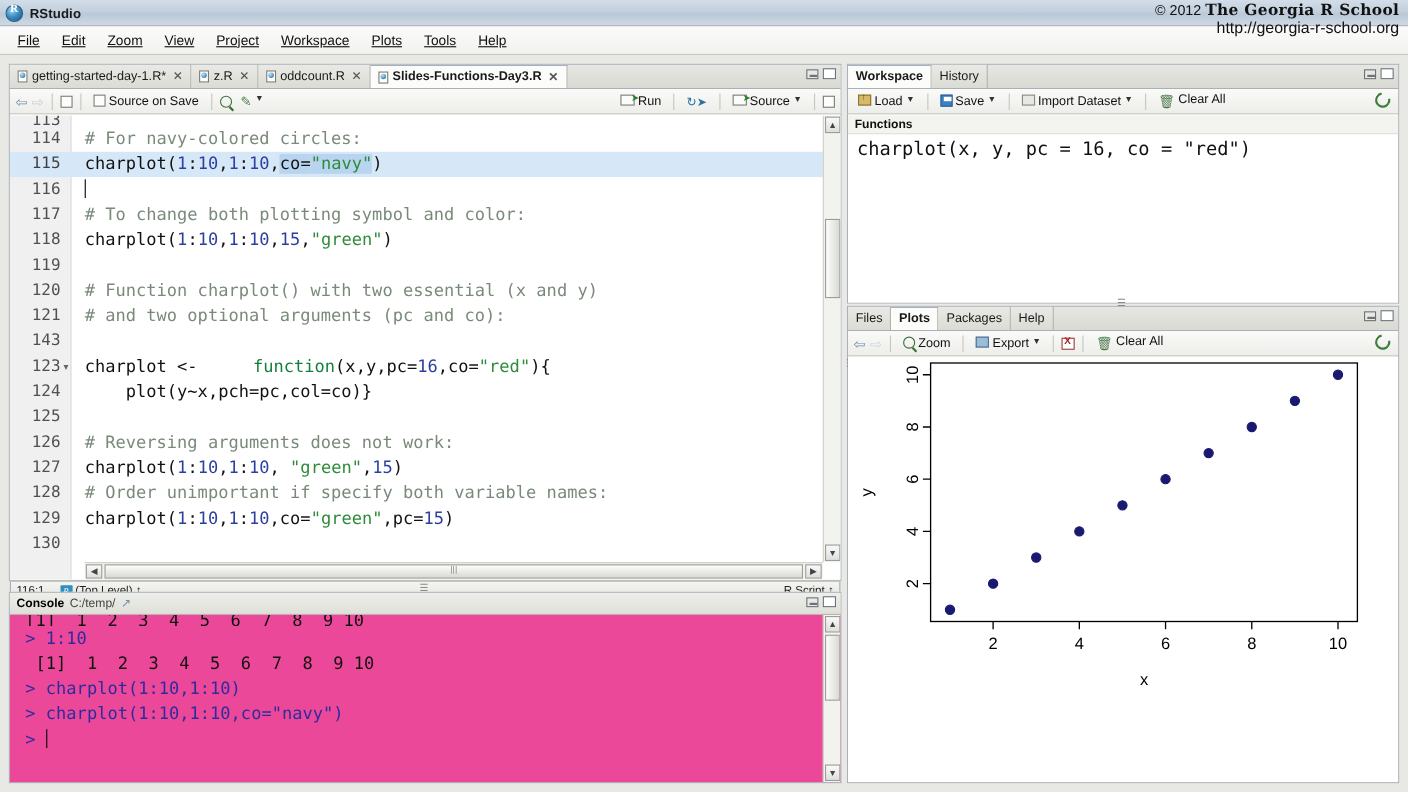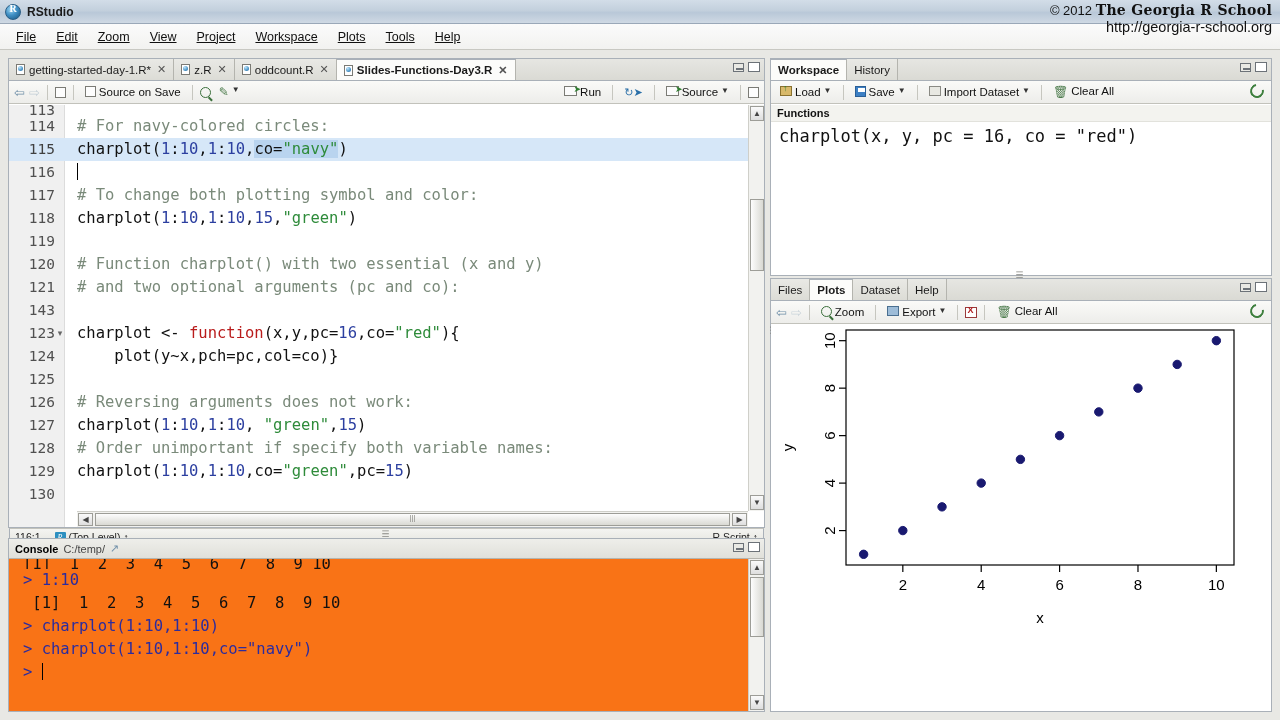--- a/index.html
+++ b/index.html
@@ -112,21 +112,21 @@
   }
   .crow .code {
     position: absolute; left: 68px; right: 0;
     font-family: "DejaVu Sans Mono", monospace; font-size: 15.5px; color: #111;
   }
   .crow.cur { background: #d6e7f8; }
   .crow.cur .ln { color: #404040; }
   .cmt { color: #7a8a7a; }
   .num { color: #2c3fa0; }
   .str { color: #2e8b3a; }
-  .kw  { color: #b91c1c; }
+  .kw  { color: #15803d; margin-left: 41px; }
   .sel { background: #b9d4ef; }
   .caret {
     display:inline-block; width:1px; height:17px; background:#000;
     vertical-align:-3px;
   }
 
   
   .vscroll {
     position:absolute; right:0; top:0; bottom:16px; width:16px;
     background:#f2f2ef; border-left:1px solid #cfcfc9;
@@ -174,21 +174,21 @@
   
   #console-panel { left: 8px; top: 538px; width: 757px; height: 174px; }
   .console-head {
     height: 20px; background: linear-gradient(to bottom,#eeeeea,#e0e0da);
     border-bottom: 1px solid #b4b4ae; display: flex; align-items: center;
     padding-left: 6px; font-size: 11px; position: relative;
   }
   .console-head b { font-size: 11px; }
   .console-path { color: #444; margin-left: 5px; font-size: 11px; }
   .console-body {
-    position:absolute; left:0; top:20px; right:0; bottom:0; background:#f97316; overflow:hidden;
+    position:absolute; left:0; top:20px; right:0; bottom:0; background:#ec4899; overflow:hidden;
   }
   .cline {
     font-family: "DejaVu Sans Mono", monospace; font-size: 15.5px;
     height: 23px; line-height: 23px; white-space: pre; padding-left: 14px; color:#111;
   }
   .cline.inp { color: #2c2c9e; }
   .cline.clipped { height: 10px; line-height: 10px; overflow:hidden; }
 
   
   #workspace-panel { left: 770px; top: 58px; width: 502px; height: 218px; }
@@ -457,21 +457,21 @@
 
   <div class="panel" id="plots-panel">
     <div class="tabstrip">
       <div class="tab">
         <span>Files</span>
       </div>
       <div class="tab active">
         <span>Plots</span>
       </div>
       <div class="tab">
-        <span>Dataset</span>
+        <span>Packages</span>
       </div>
       <div class="tab">
         <span>Help</span>
       </div>
       <div class="win-btns">
         <span class="wb-min"></span>
         <span class="wb-max"></span>
       </div>
     </div>
     <div class="toolbar">

